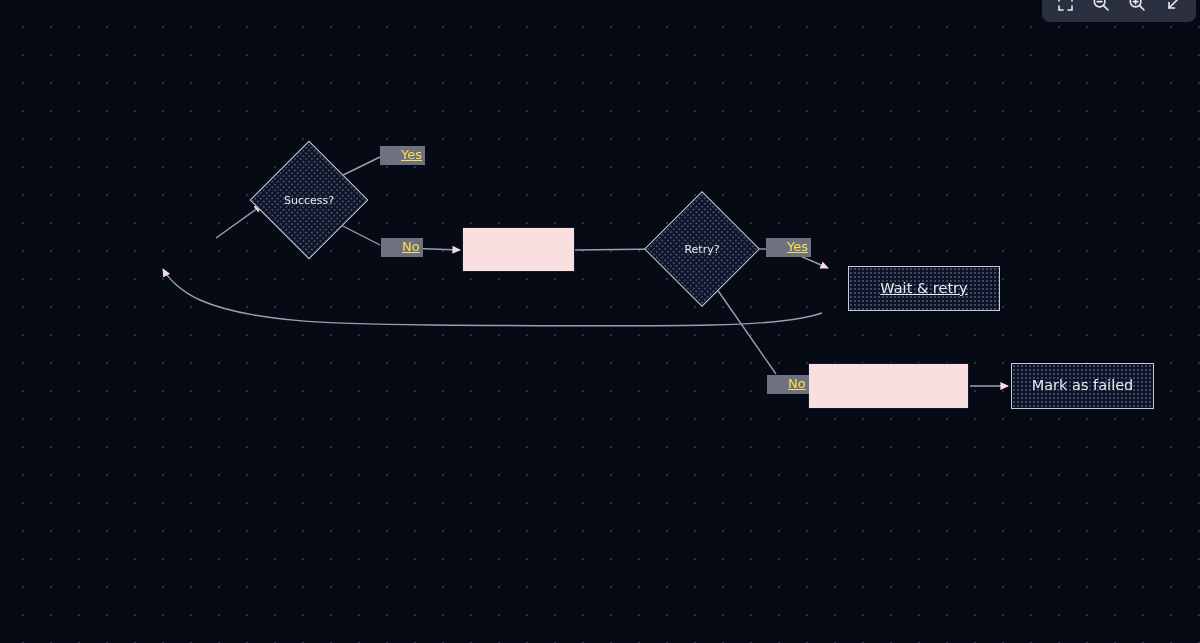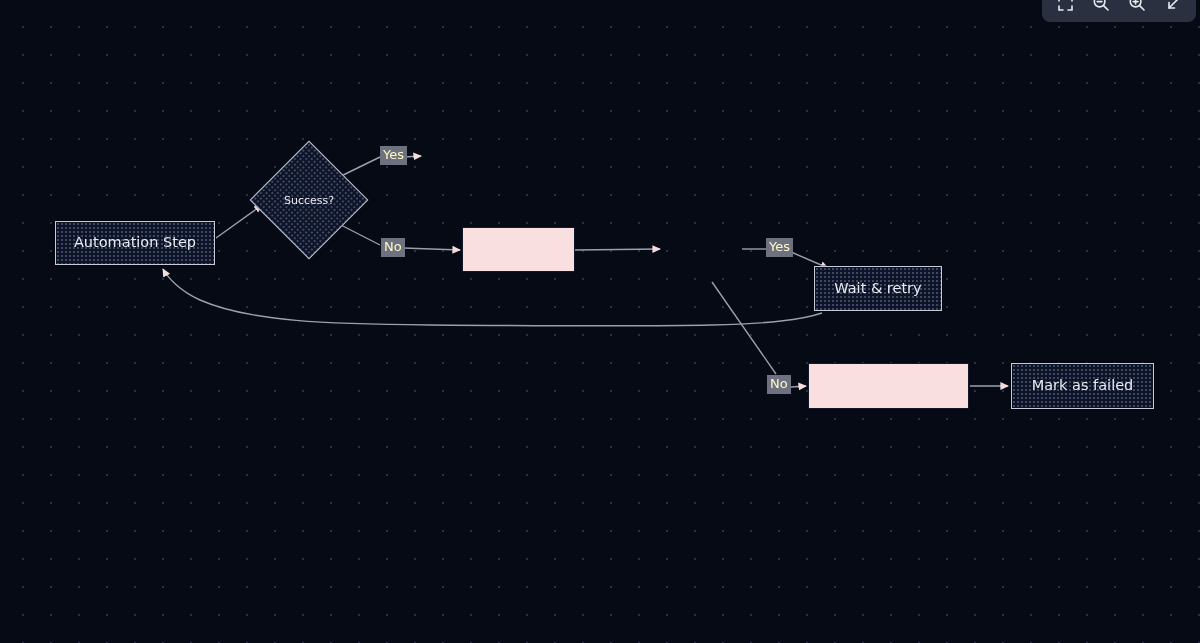--- a/index.html
+++ b/index.html
@@ -93,26 +93,27 @@
     justify-content: center;
     color: #e9eaf0;
     font-size: 11px;
     white-space: nowrap;
   }
 
   
   .edge-label {
     position: absolute;
     background: #6e7180;
-    color: #fef9c3;
+    color: #fde047;
     font-size: 13px;
-    padding: 2px 3px 3px 3px;
+    padding: 2px 3px 3px 21px;
     line-height: 1.05;
     box-sizing: border-box;
     white-space: nowrap;
+    text-decoration: underline;
   }
 
   
   #toolbar {
     position: absolute;
     right: 4px;
     top: -16px;
     display: flex;
     align-items: center;
     gap: 6px;
@@ -163,36 +164,37 @@
     <path d="M712,282 L776,374" fill="none" stroke="#9aa0ae" stroke-width="1.4"></path>
 
     <path d="M791,387 L806,386" fill="none" stroke="#9aa0ae" stroke-width="1.4" marker-end="url(#ah)"></path>
 
     <path d="M970,386 L1008,386" fill="none" stroke="#9aa0ae" stroke-width="1.4" marker-end="url(#ah)"></path>
 
     <path d="M822,313 C780,327 700,327 430,325 C330,324 250,322 200,300
              C180,291 168,278 163,269" fill="none" stroke="#9aa0ae" stroke-width="1.4" marker-end="url(#ah)"></path>
   </svg>
 
-  <div class="node node-dark" style="left:55px; top:221px; width:160px; height:44px;">
-    <span>Automation Step</span>
-  </div>
 
   <div class="diamond-wrap" style="left:267px; top:158px; width:84px; height:84px;">
     <div class="diamond-shape"></div>
     <div class="diamond-label">Success?</div>
   </div>
 
 
   <div class="node node-pink" style="left:462px; top:227px; width:113px; height:45px;">
     <span></span>
   </div>
 
-
-  <div class="node node-dark" style="left:814px; top:266px; width:128px; height:45px;">
+  <div class="diamond-wrap" style="left:661px; top:208px; width:82px; height:82px;">
+    <div class="diamond-shape"></div>
+    <div class="diamond-label">Retry?</div>
+  </div>
+
+  <div class="node node-dark" style="left:848px; top:266px; width:152px; height:45px;text-decoration:underline;">
     <span>Wait &amp; retry</span>
   </div>
 
   <div class="node node-pink" style="left:808px; top:363px; width:161px; height:46px;">
     <span></span>
   </div>
 
   <div class="node node-dark" style="left:1011px; top:363px; width:143px; height:46px;justify-content:center;">
     <span>Mark as failed</span>
   </div>

